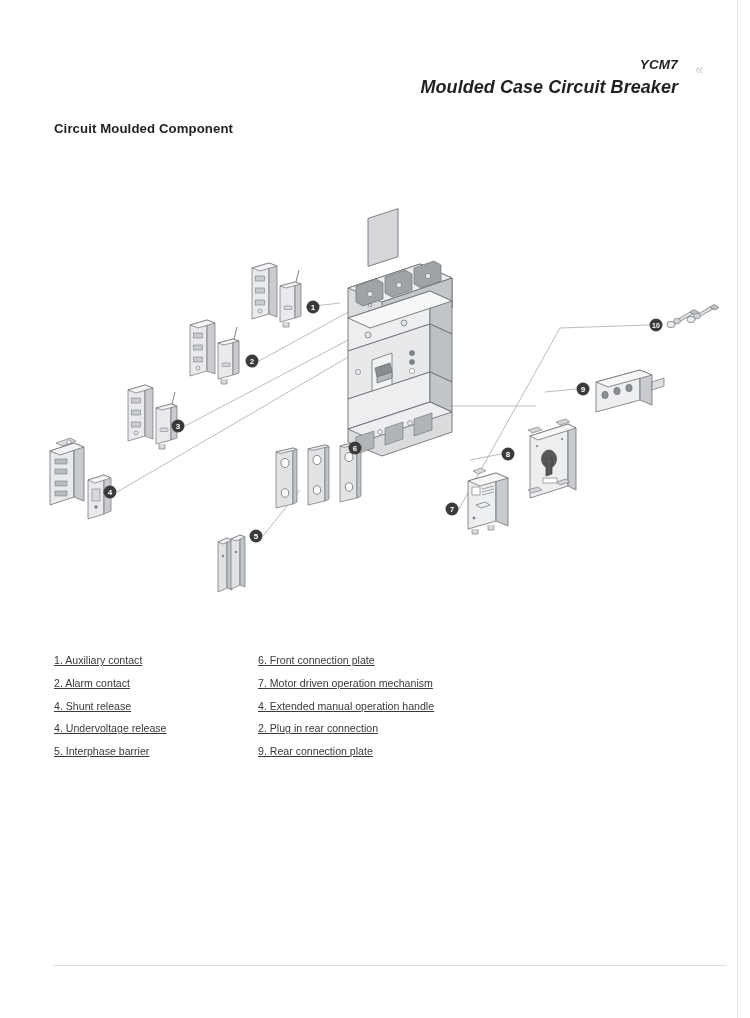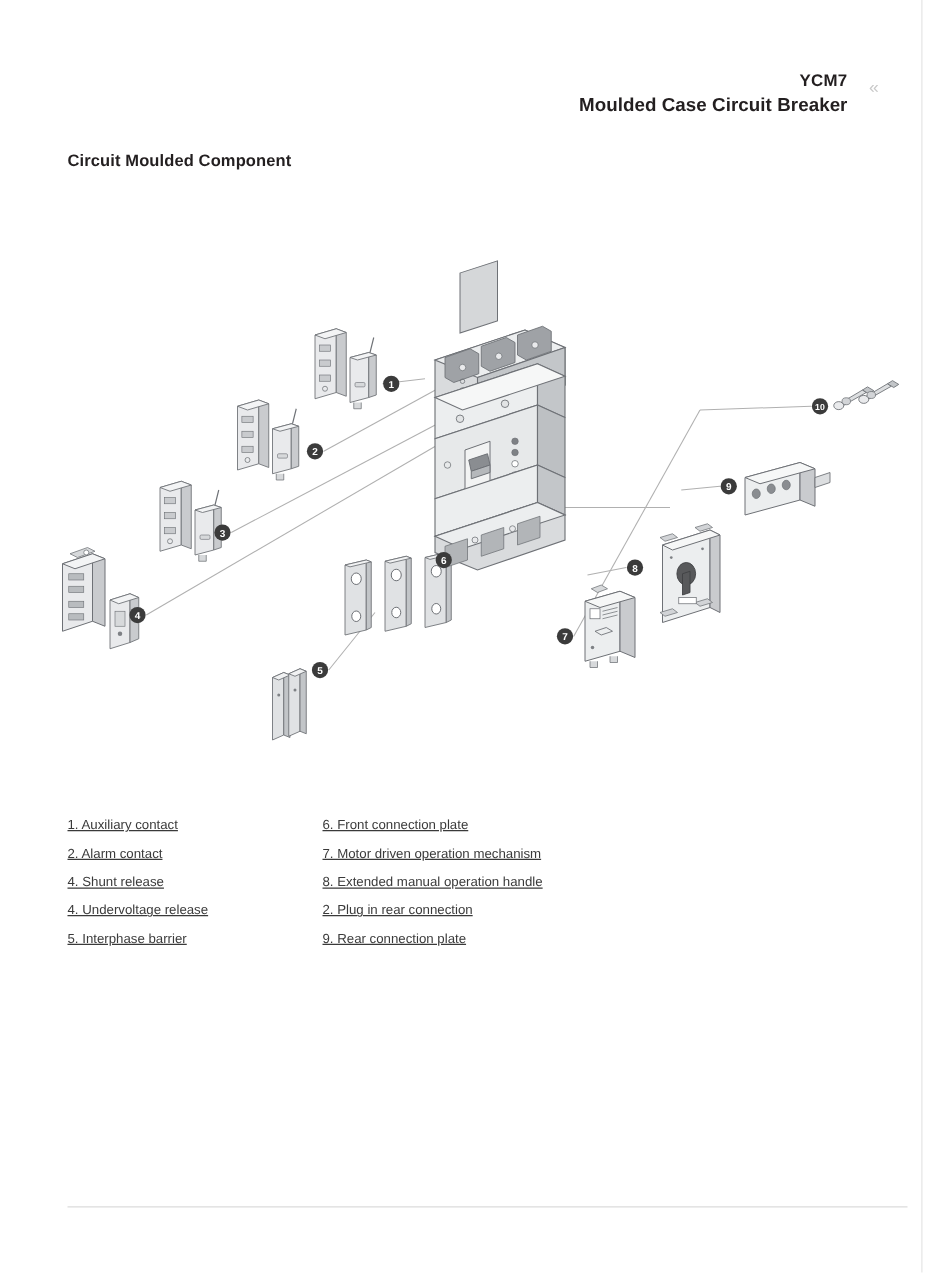--- a/index.html
+++ b/index.html
@@ -13,24 +13,24 @@
 
   
   .logo{position:absolute;left:54px;top:52px;width:180px;}
   .logo-mark{display:block;}
   .logo-sub{
     font-size:11.5px;letter-spacing:2.4px;color:#3b3b3b;
     font-weight:700;margin-top:1px;text-align:center;width:118px;
   }
   .header-right{
     position:absolute;right:72px;top:56px;text-align:right;
-    font-weight:700;color:#231f20;line-height:1.38;
+    font-weight:700;color:#231f20;line-height:1.38;font-style:italic;
   }
   .header-model{font-size:13.5px;letter-spacing:.2px;}
-  .header-desc{font-size:15px;letter-spacing:.05px;}
+  .header-desc{font-size:18px;letter-spacing:.05px;}
   .header-chev{
     position:absolute;right:48px;top:62px;color:#c9c9c9;
     font-size:14px;line-height:1;letter-spacing:-1px;
   }
   .section-title{
     position:absolute;left:54px;top:121px;
     font-size:13.2px;font-weight:700;color:#231f20;letter-spacing:.1px;
   }
 
   
@@ -323,20 +323,20 @@
     <div class="legend-col c1">
       <div class="legend-item">1. Auxiliary contact</div>
       <div class="legend-item">2. Alarm contact</div>
       <div class="legend-item">4. Shunt release</div>
       <div class="legend-item">4. Undervoltage release</div>
       <div class="legend-item">5. Interphase barrier</div>
     </div>
     <div class="legend-col c2">
       <div class="legend-item">6. Front connection plate</div>
       <div class="legend-item">7. Motor driven operation mechanism</div>
-      <div class="legend-item">8. Extended manual operation handle</div>
+      <div class="legend-item">4. Extended manual operation handle</div>
       <div class="legend-item">2. Plug in rear connection</div>
       <div class="legend-item">9. Rear connection plate</div>
     </div>
   </div>
 
   <div class="footer-rule"></div>
 </div>
 
 </body></html>

